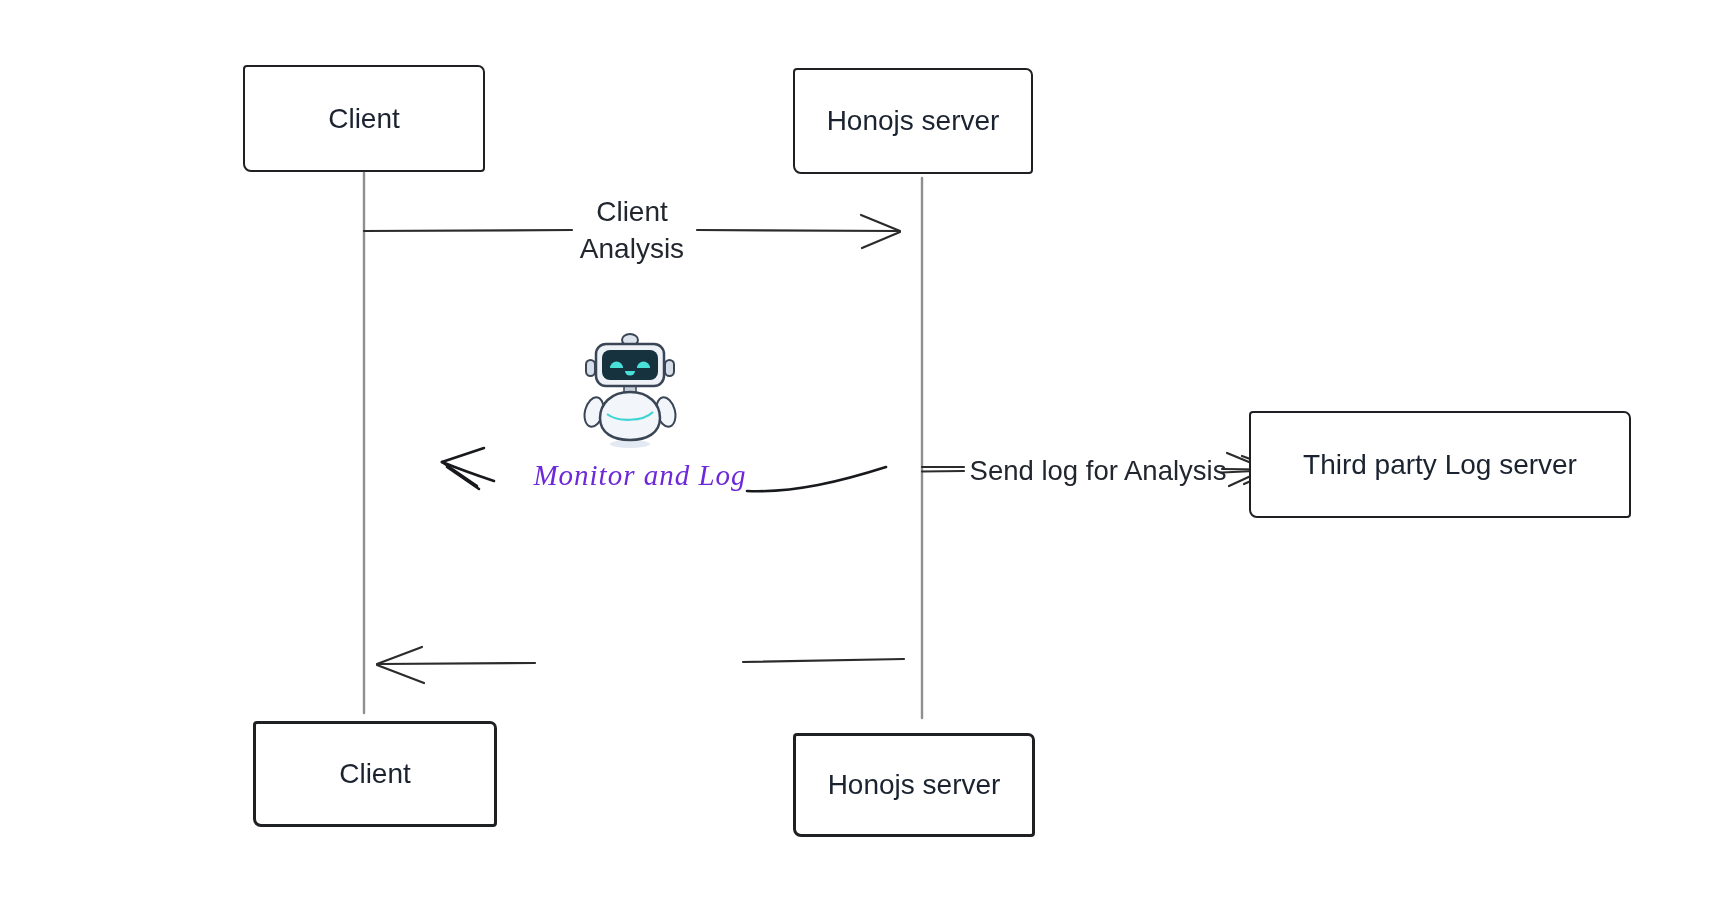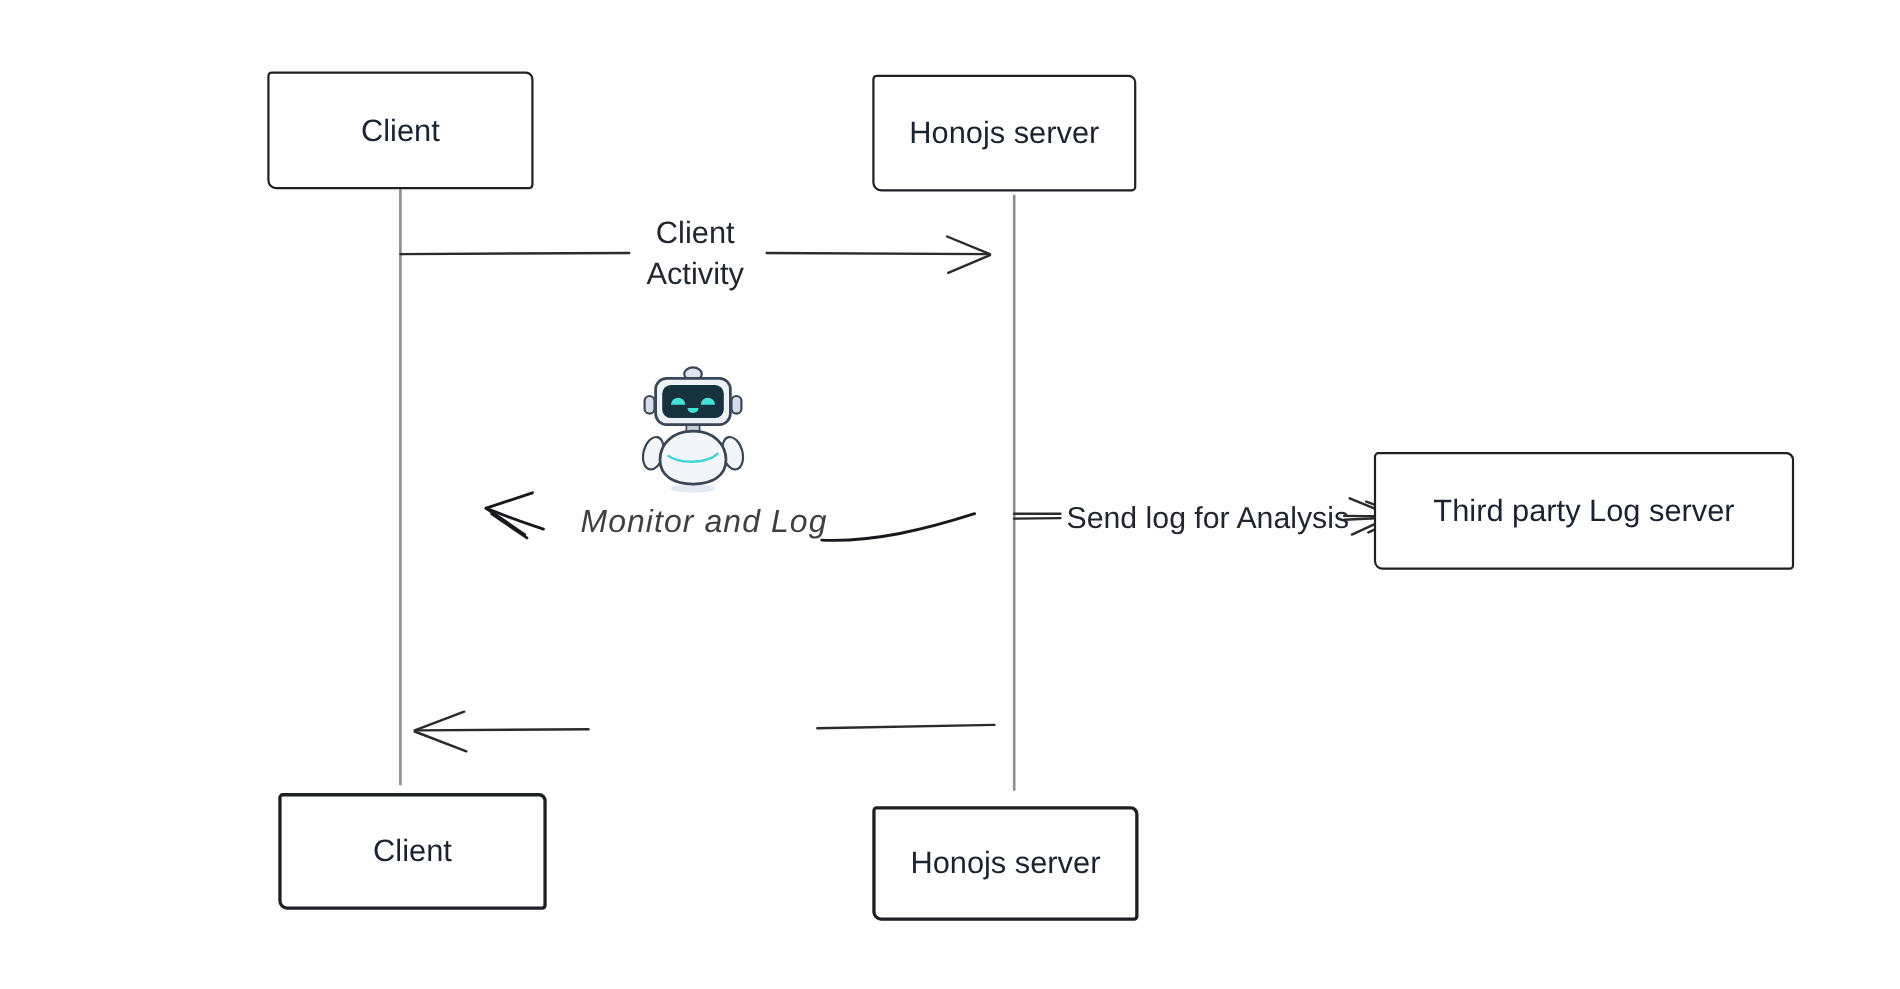--- a/index.html
+++ b/index.html
@@ -26,26 +26,26 @@
     position:absolute;
     text-align:center;
     font-size:28px;
     color:#22262e;
     line-height:37px;
     background:transparent;
     white-space:nowrap;
   }
   .msg-label span{display:block;}
   .hand{
-    font-family:Liberation Sans, sans-serif;
+    font-family:Liberation Serif, serif;
     font-style:italic;
     font-size:29px;
     line-height:33px;
     letter-spacing:1px;
-    color:#404040;
+    color:#6d28d9;
   }
   svg.overlay{position:absolute;left:0;top:0;}
   .line-layer path{stroke:#2b2b2b;stroke-width:2.2;fill:none;stroke-linecap:round;stroke-linejoin:round;}
   .line-layer path.lifeline{stroke:#8f8f8f;stroke-width:2.4;}
   .line-layer path.hand-stroke{stroke:#17191c;stroke-width:2.6;}
 </style>
 </head>
 <body>
 
 <div id="canvas">
@@ -106,21 +106,21 @@
   <div class="actor-box bold" style="left:253px;top:721px;width:244px;height:106px;border-width:3px;">
     <span>Client</span>
   </div>
 
   <div class="actor-box bold" style="left:793px;top:733px;width:242px;height:104px;">
     <span>Honojs server</span>
   </div>
 
   <div class="msg-label" style="left:532px;top:193px;width:200px;">
     <span>Client</span>
-    <span>Activity</span>
+    <span>Analysis</span>
   </div>
 
   <div class="msg-label hand" style="left:500px;top:459px;width:280px;">
     <span>Monitor and Log</span>
   </div>
 
   <div class="msg-label" style="left:968px;top:452px;width:260px;font-size:27.5px;text-align:center;">
     <span>Send log for Analysis</span>
   </div>
 

